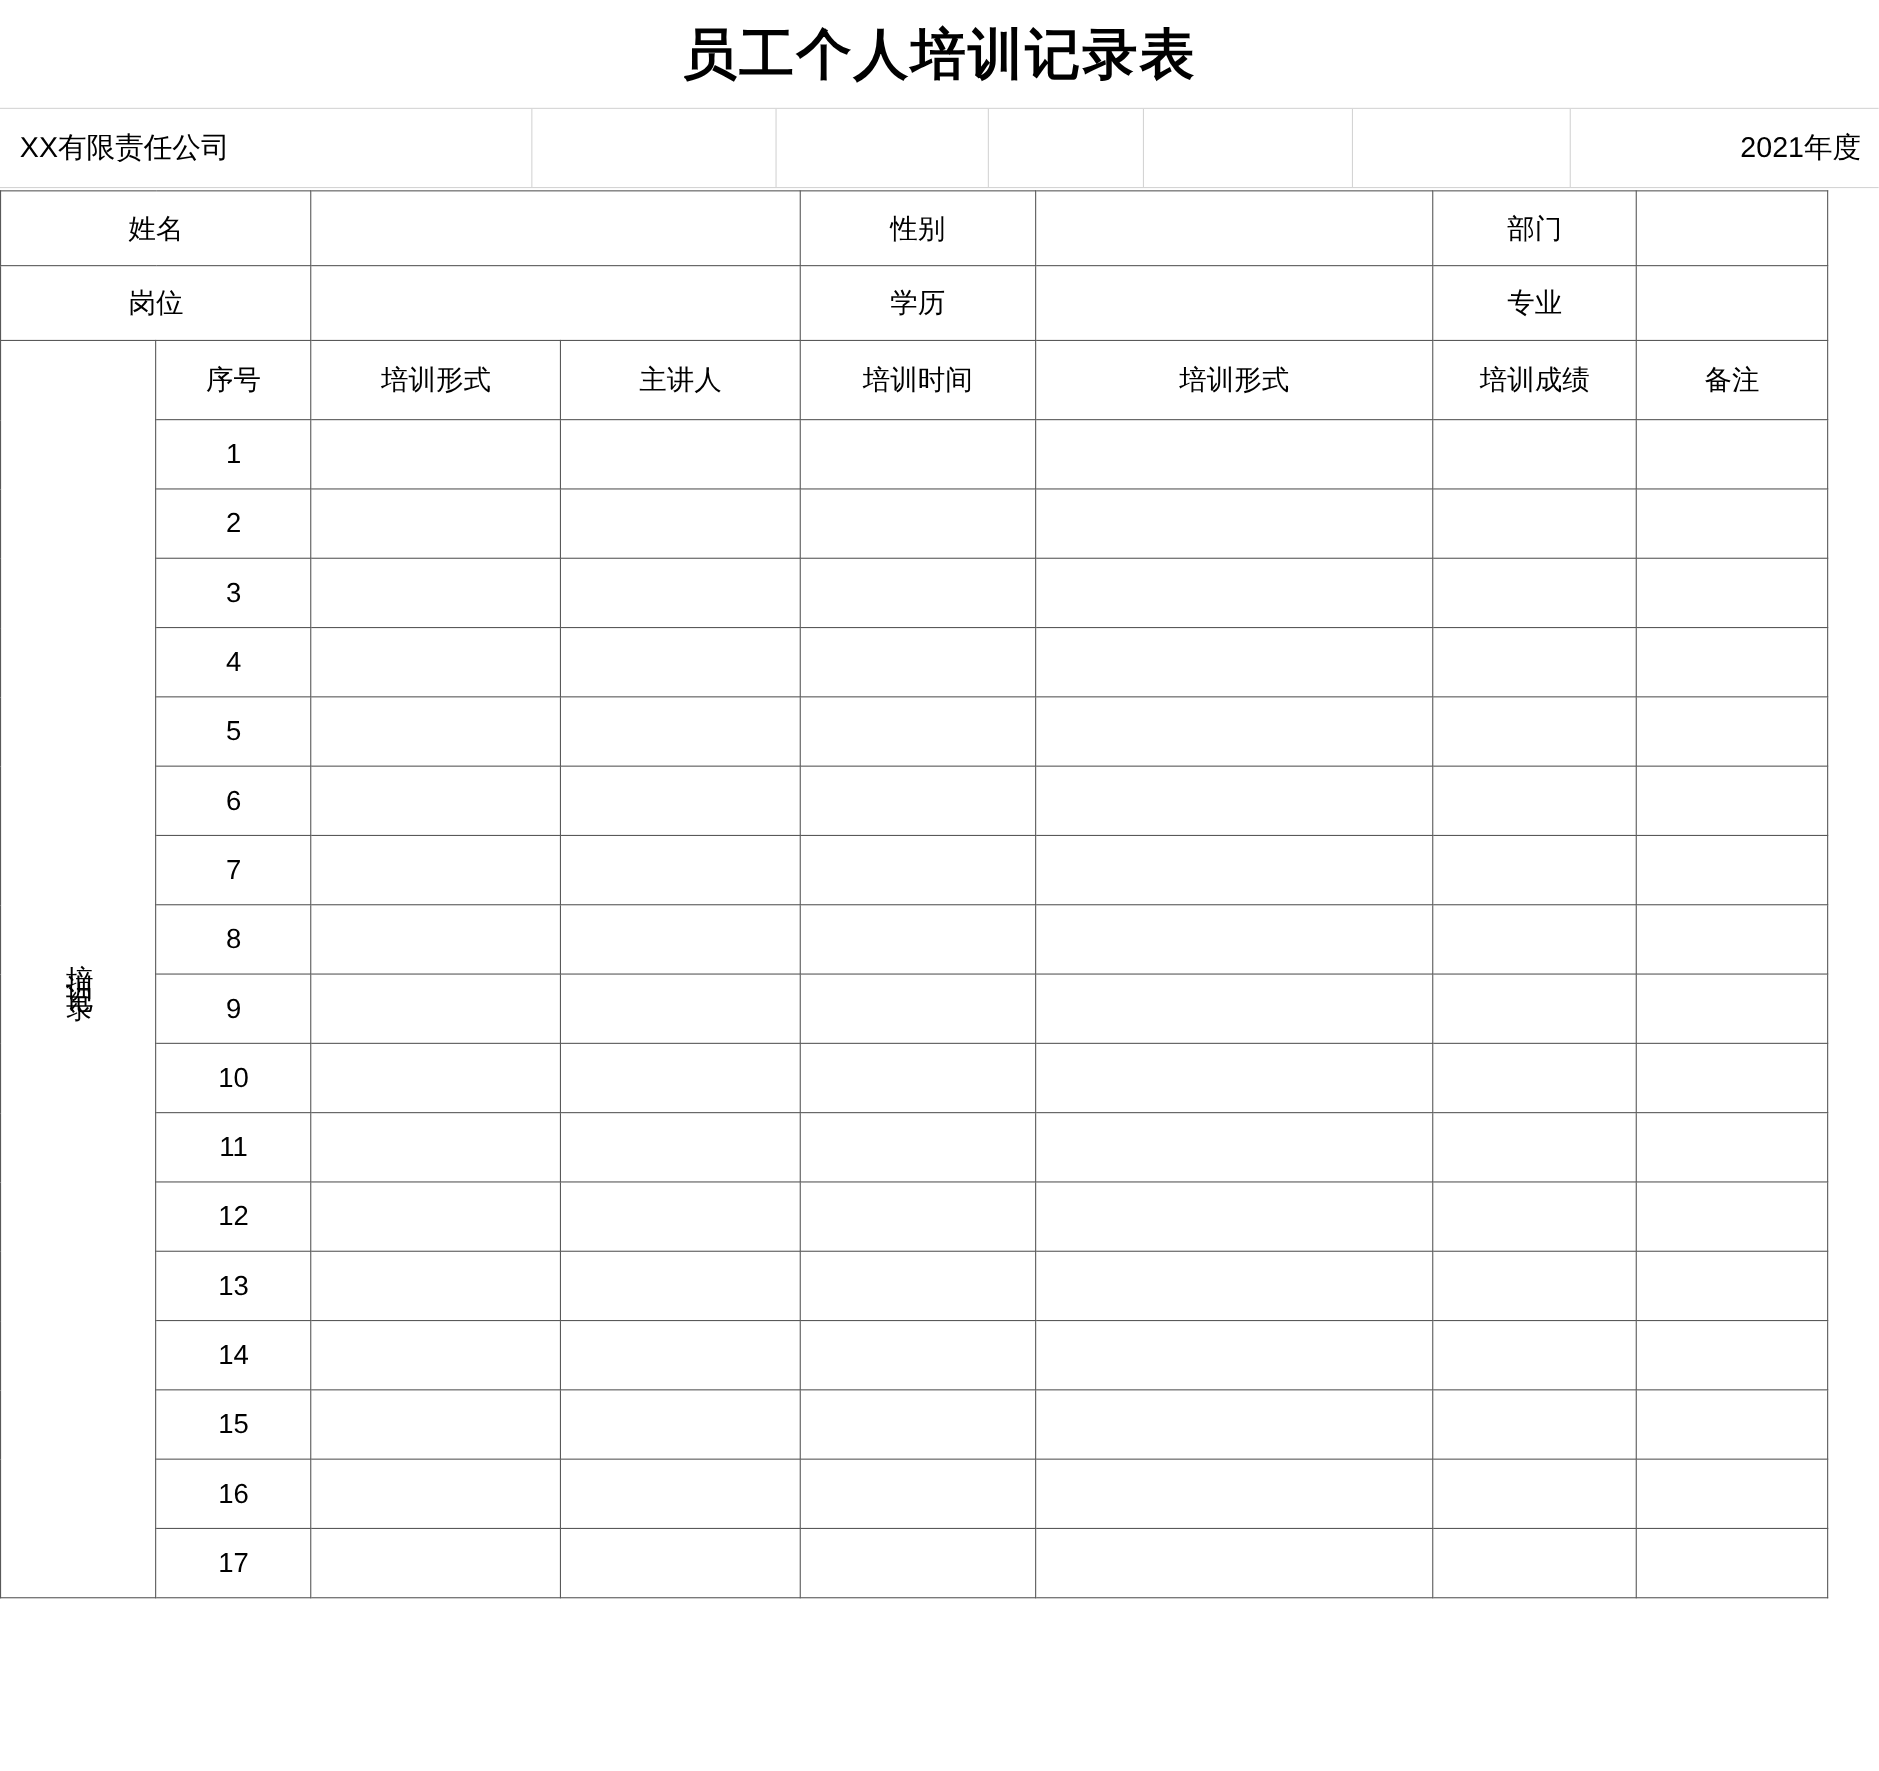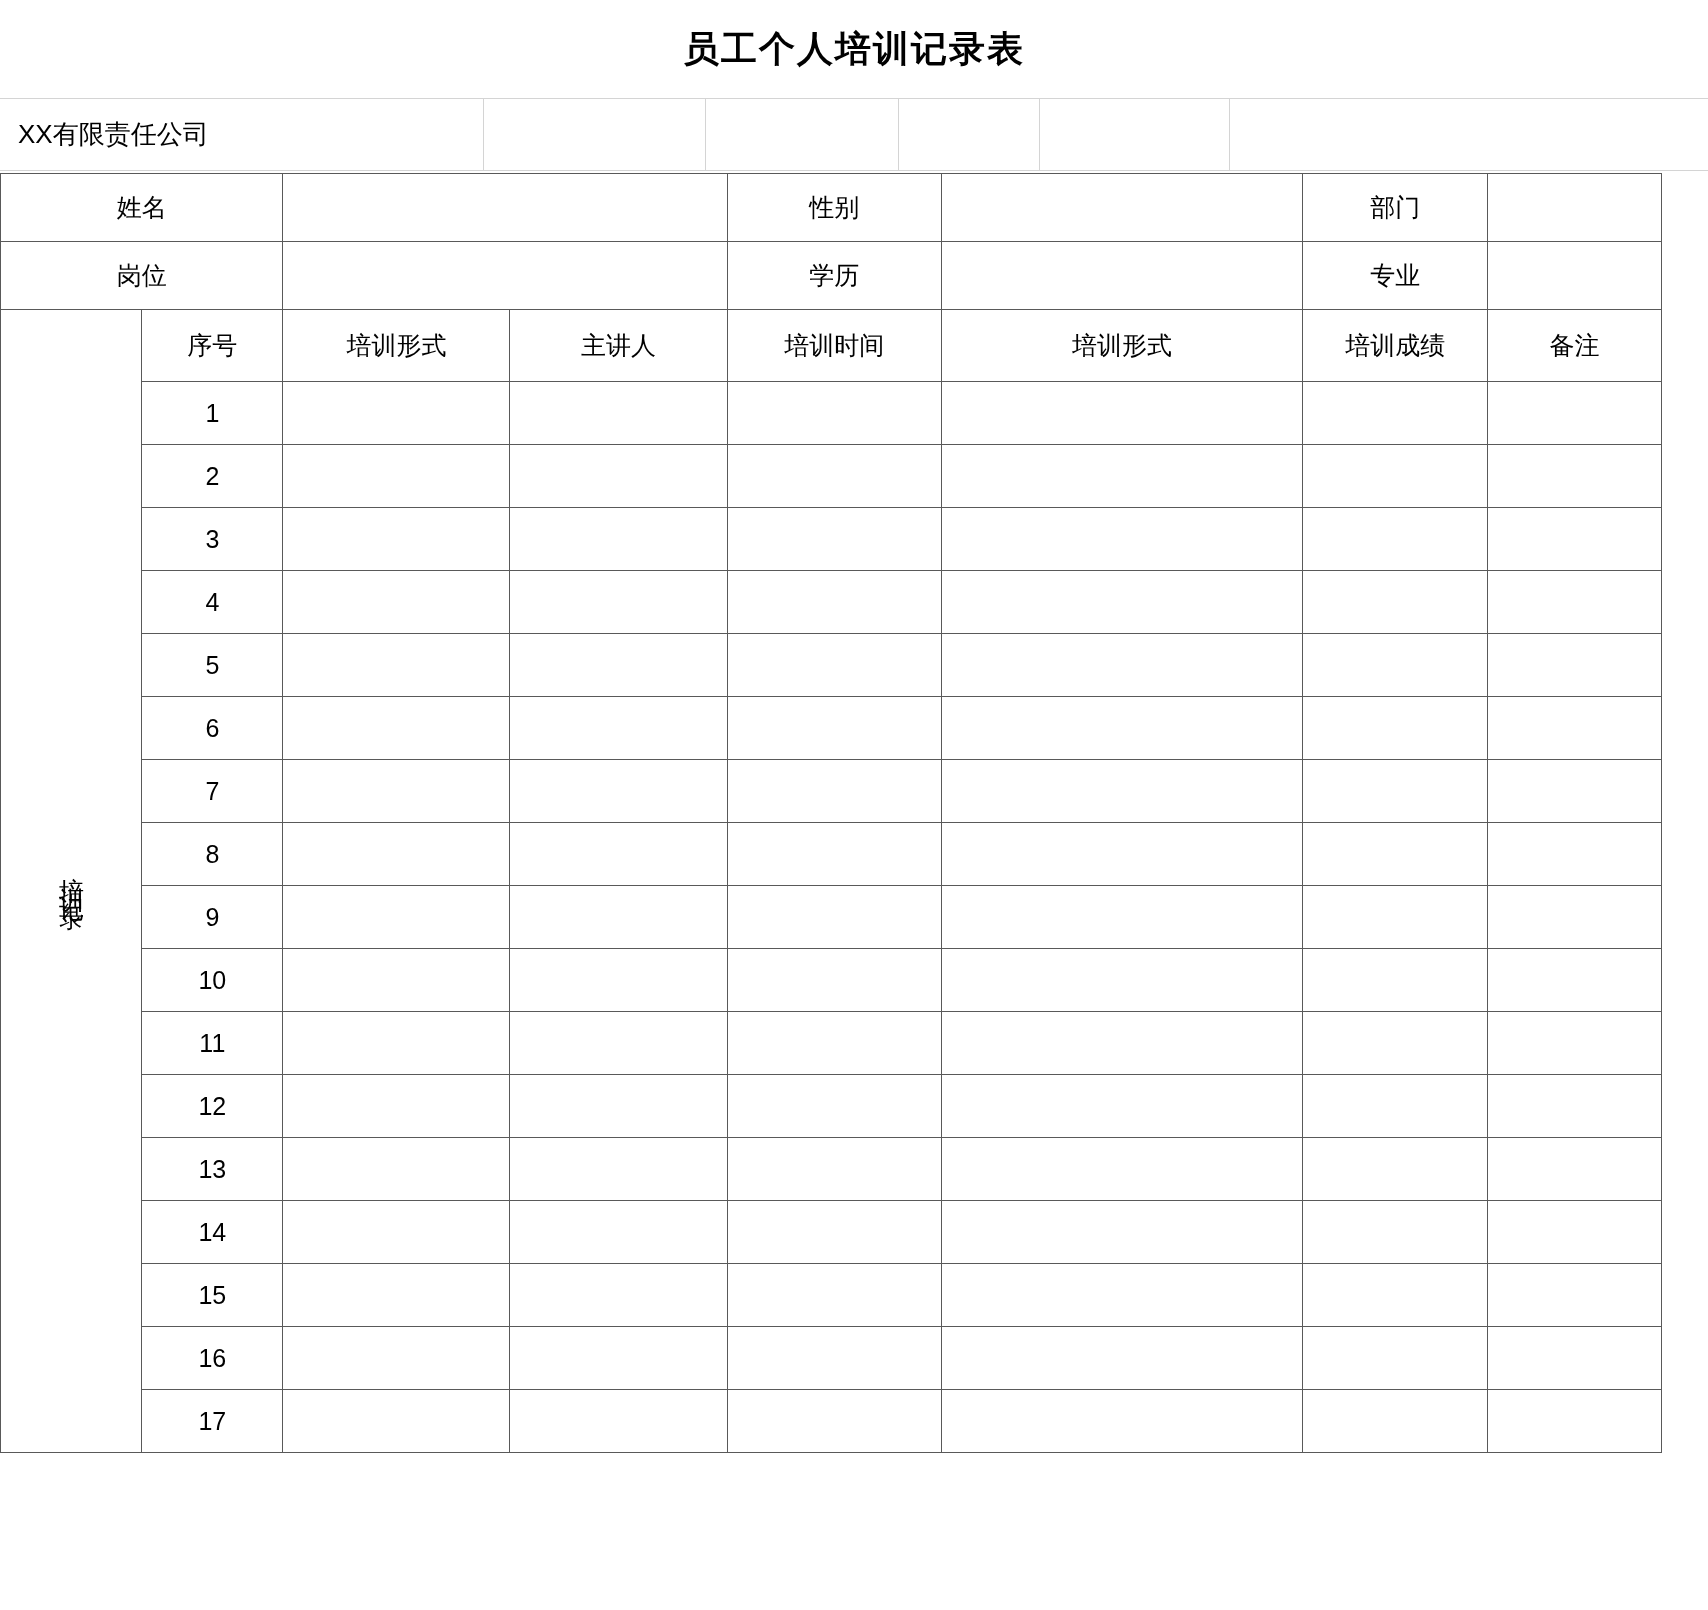--- a/index.html
+++ b/index.html
@@ -24,21 +24,21 @@
 
   
   .title-row {
     height: 98px;
     display: flex;
     align-items: center;
     justify-content: center;
     border-bottom: 1px solid #d4d4d4;
   }
   .title-text {
-    font-size: 36px;
+    font-size: 50px;
     font-weight: bold;
     letter-spacing: 2px;
   }
 
   
   .company-row {
     height: 72px;
     display: flex;
     border-bottom: 1px solid #d4d4d4;
     box-sizing: border-box;
@@ -106,20 +106,21 @@
     <div class="title-text">员工个人培训记录表</div>
   </div>
 
   <div class="company-row">
     <div class="cell c-company">XX有限责任公司</div>
     <div class="cell c-blank1"></div>
     <div class="cell c-blank2"></div>
     <div class="cell c-blank3"></div>
     <div class="cell c-blank4"></div>
     <div class="cell c-blank5"></div>
+    <div class="cell c-year">2021年度</div>
   </div>
 
   <table class="main">
     <colgroup>
       <col style="width:130px">
       <col style="width:130px">
       <col style="width:209px">
       <col style="width:200px">
       <col style="width:197px">
       <col style="width:333px">

